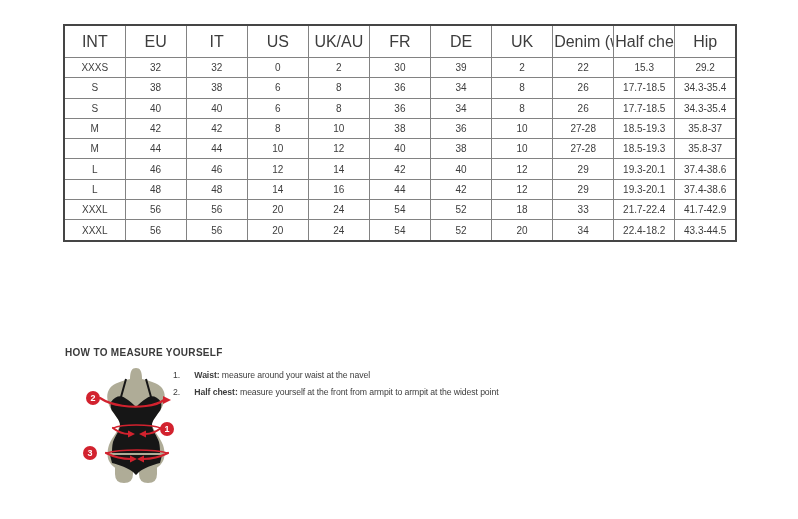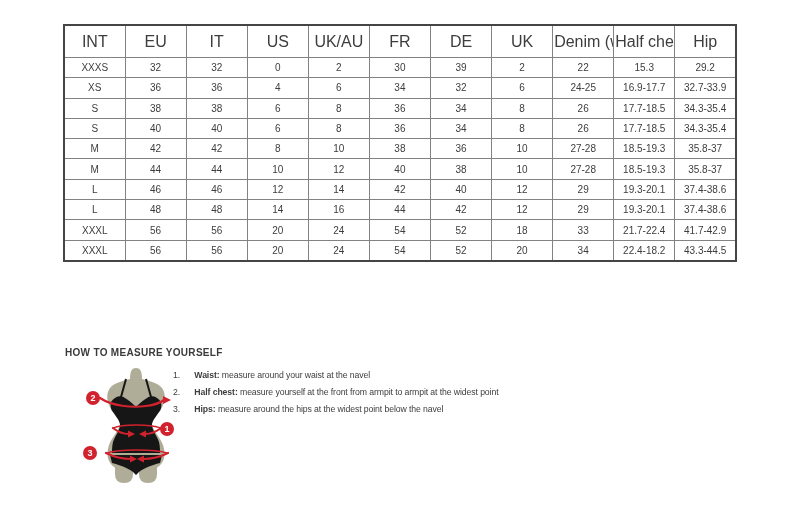--- a/index.html
+++ b/index.html
@@ -108,33 +108,20 @@
           <td>0</td>
           <td>2</td>
           <td>30</td>
           <td>39</td>
           <td>2</td>
           <td>22</td>
           <td>15.3</td>
           <td>29.2</td>
         </tr>
         <tr>
-          <td>XS</td>
-          <td>36</td>
-          <td>36</td>
-          <td>4</td>
-          <td>6</td>
-          <td>34</td>
-          <td>32</td>
-          <td>6</td>
-          <td>24-25</td>
-          <td>16.9-17.7</td>
-          <td>32.7-33.9</td>
-        </tr>
-        <tr>
           <td>S</td>
           <td>38</td>
           <td>38</td>
           <td>6</td>
           <td>8</td>
           <td>36</td>
           <td>34</td>
           <td>8</td>
           <td>26</td>
           <td>17.7-18.5</td>
@@ -232,21 +219,20 @@
           <td>43.3-44.5</td>
         </tr>
       </tbody>
   </table>
 
   <div class="measure-title">HOW TO MEASURE YOURSELF</div>
 
   <div class="steps">
     <div class="step"><span>1. </span><b>Waist:</b><span> measure around your waist at the navel</span></div>
     <div class="step"><span>2. </span><b>Half chest:</b><span> measure yourself at the front from armpit to armpit at the widest point</span></div>
-    <div class="step"><span>3. </span><b>Hips:</b><span> measure around the hips at the widest point below the navel</span></div>
   </div>
 
   <div class="figure-wrap">
     <svg width="100" height="122" viewBox="0 0 100 122">
 
       <path fill="#afac97" d="M35,92 L53,92 L53,108 Q53,117 44,117 Q35,117 35,108 Z M59,92 L77,92 L77,108 Q77,117 68,117 Q59,117 59,108 Z"></path>
 
       <path fill="#afac97" d="M56,2 C52,2 50,5 50,13 C42,15 34,17 30,22 C26,28 27,33 29,39
            C32,47 40,53 40,58 C40,63 32,71 29,79 C27,85 27,91 29,95
            C32,101 38,104 44,105 L68,105 C74,104 80,101 83,95

